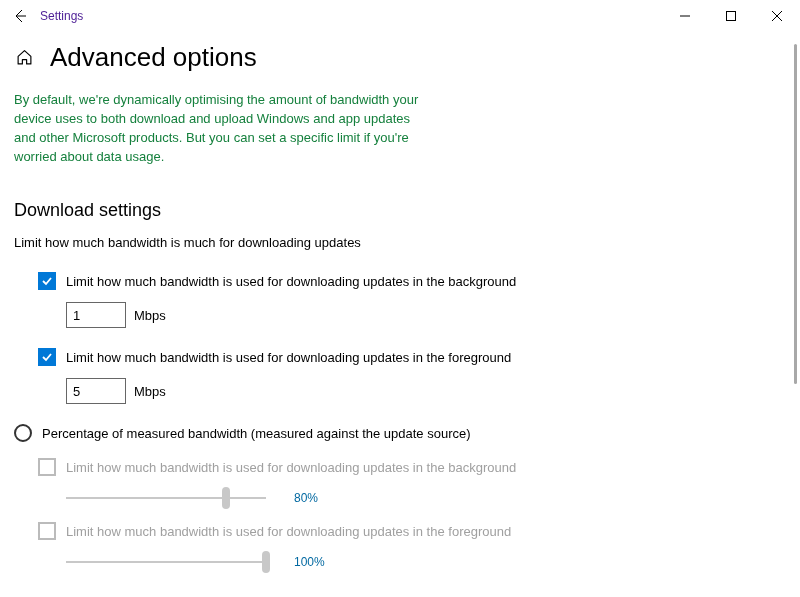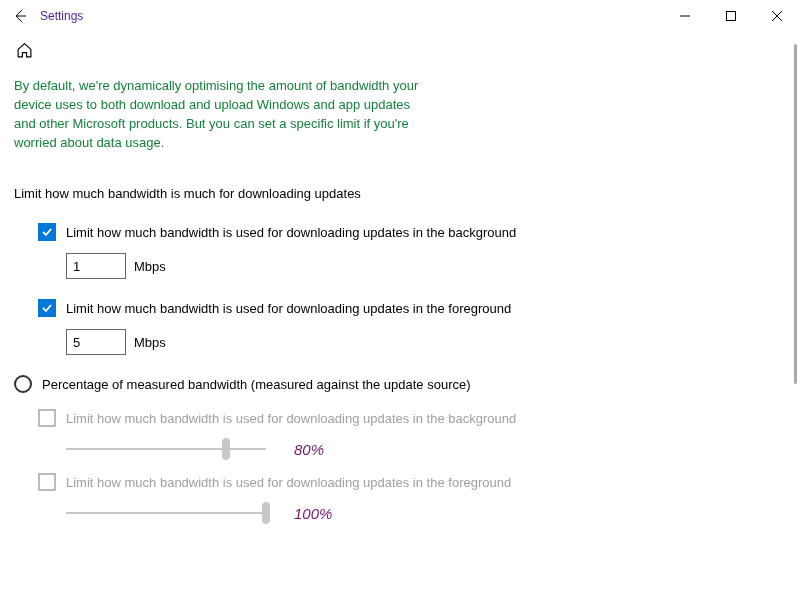--- a/index.html
+++ b/index.html
@@ -210,23 +210,22 @@
   .slider-thumb {
     position: absolute;
     top: 50%;
     width: 8px;
     height: 22px;
     background: #c8c8c8;
     border-radius: 4px;
     transform: translate(-50%, -50%);
   }
   .pct {
-    font-size: 15px;
-    color: #701a75;
-    font-style: italic;
+    font-size: 12px;
+    color: #0369a1;
   }
 </style>
 </head>
 <body>
 
 <div class="titlebar">
   <div class="back-btn">
     <svg width="16" height="16" viewBox="0 0 16 16">
         <path d="M10 2 L4 8 L10 14" stroke="#000" stroke-width="1" fill="none"></path>
         <line x1="4" y1="8" x2="14" y2="8" stroke="#000" stroke-width="1"></line>
@@ -255,24 +254,26 @@
 
 <div class="content-wrap">
   <div class="content">
 
     <div class="page-header">
       <div class="home-ic">
         <svg width="17" height="17" viewBox="0 0 16 16">
             <path d="M2 7 L8 1.5 L14 7 L14 14 L10 14 L10 10 L6 10 L6 14 L2 14 Z" stroke="#000" stroke-width="1.1" fill="none" stroke-linejoin="round"></path>
           </svg>
       </div>
+      <h1 class="page-title">Advanced options</h1>
     </div>
 
     <div class="intro">By default, we're dynamically optimising the amount of bandwidth your device uses to both download and upload Windows and app updates and other Microsoft products. But you can set a specific limit if you're worried about data usage.</div>
 
+    <h2 class="section">Download settings</h2>
     <div class="subtle">Limit how much bandwidth is much for downloading updates</div>
 
 
     <div class="sub-block">
       <div class="cb-row">
         <span class="checkbox checked">
           <svg width="12" height="12" viewBox="0 0 12 12">
               <path d="M2 6 L5 9 L10 3" stroke="#fff" stroke-width="1.8" fill="none"></path>
             </svg>
         </span>

